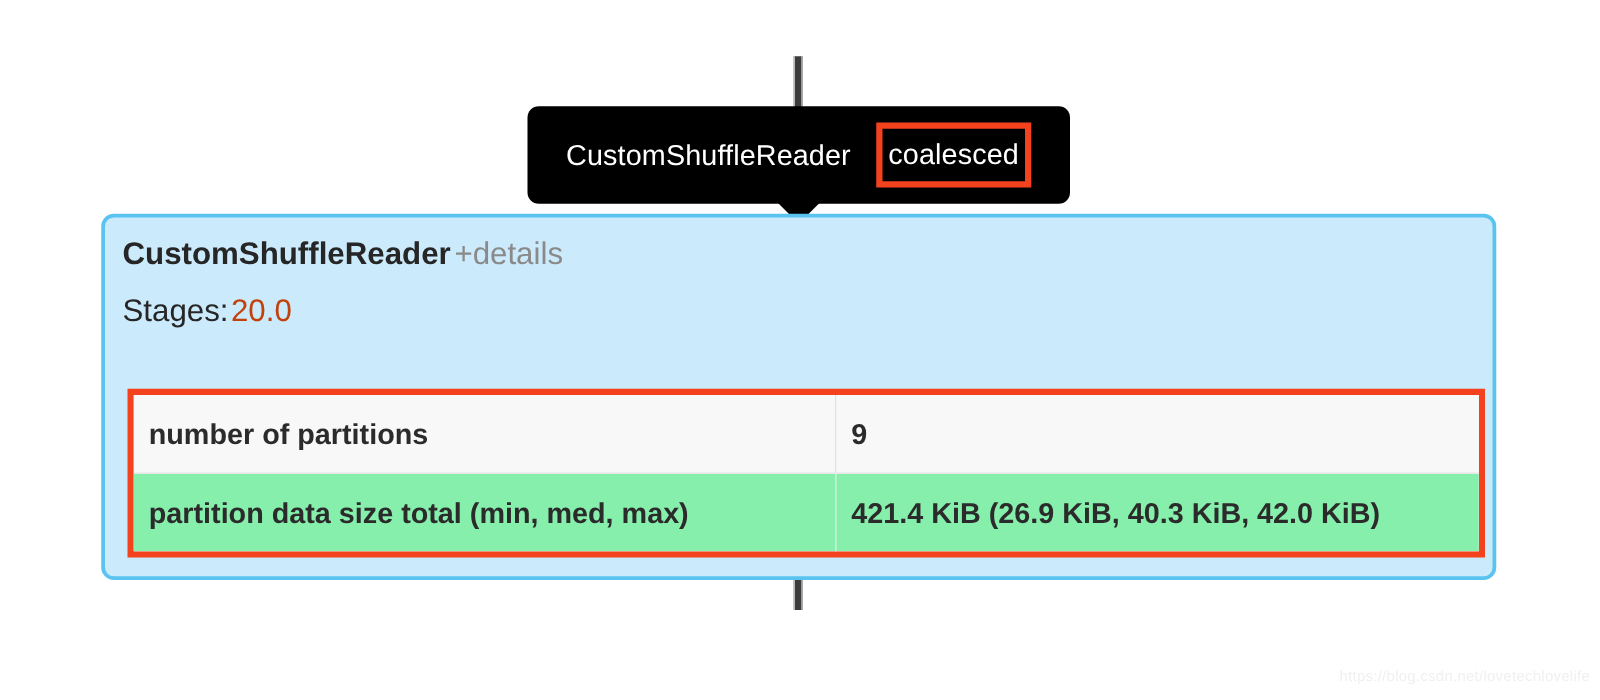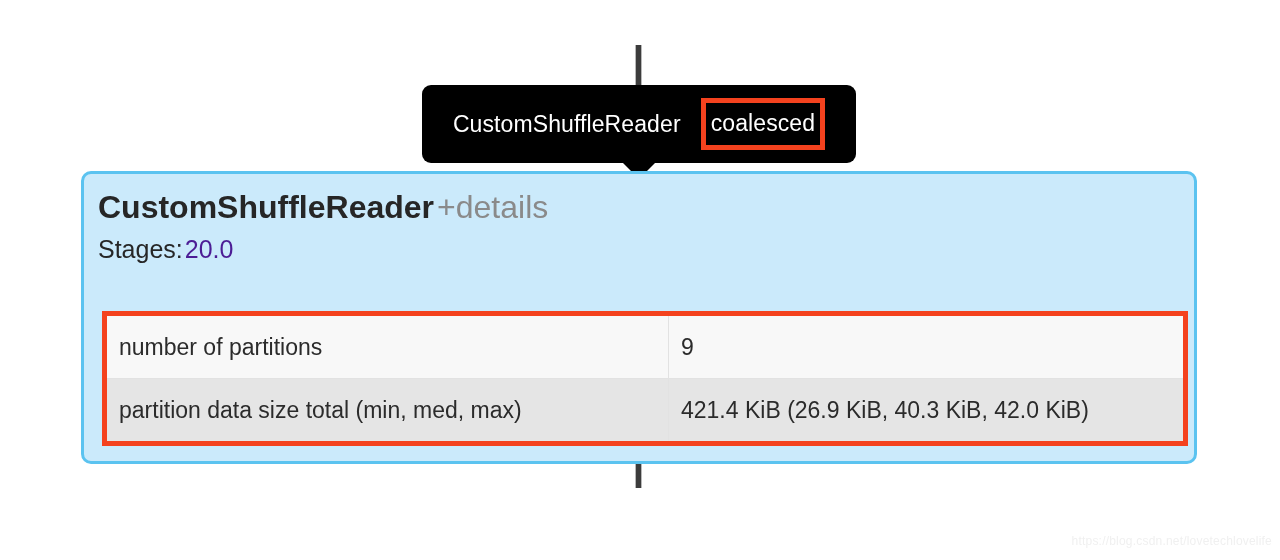--- a/index.html
+++ b/index.html
@@ -95,21 +95,21 @@
     height: 293px;
     background: #cbeafb;
     border: 3px solid #5bc3f0;
     border-radius: 10px;
     box-sizing: border-box;
   }
   .node-header {
     position: absolute;
     left: 14px;
     top: 16px;
-    font-size: 32px;
+    font-size: 25px;
     line-height: 1.1;
     white-space: nowrap;
   }
   .node-title {
     font-weight: bold;
     color: #262626;
   }
   .node-details {
     color: #8a8a8a;
     font-weight: normal;
@@ -118,21 +118,21 @@
   .node-stages {
     position: absolute;
     left: 14px;
     top: 62px;
     font-size: 25px;
     line-height: 1.1;
     color: #262626;
     white-space: nowrap;
   }
   .node-stage-link {
-    color: #4c1d95;
+    color: #c2410c;
     margin-left: 2px;
     text-align: right;
   }
 
   
   .metrics-wrap {
     position: absolute;
     left: 18px;
     top: 137px;
     width: 1086px;
@@ -140,26 +140,27 @@
     border: 5px solid #f4421e;
     box-sizing: border-box;
     background: #ffffff;
   }
   .metrics-table {
     width: 100%;
     height: 100%;
     border-collapse: collapse;
     table-layout: fixed;
     background: #ffffff;
+    font-weight: bold;
   }
   .metrics-table tr.row-odd td {
     background: #f8f8f8;
   }
   .metrics-table tr.row-even td {
-    background: #e5e5e5;
+    background: #86efac;
   }
   .metrics-table tr + tr td {
     border-top: 1px solid #e2e2e2;
   }
   .metrics-table td {
     font-size: 23px;
     color: #2b2b2b;
     padding: 0 12px;
     height: 62px;
     vertical-align: middle;

